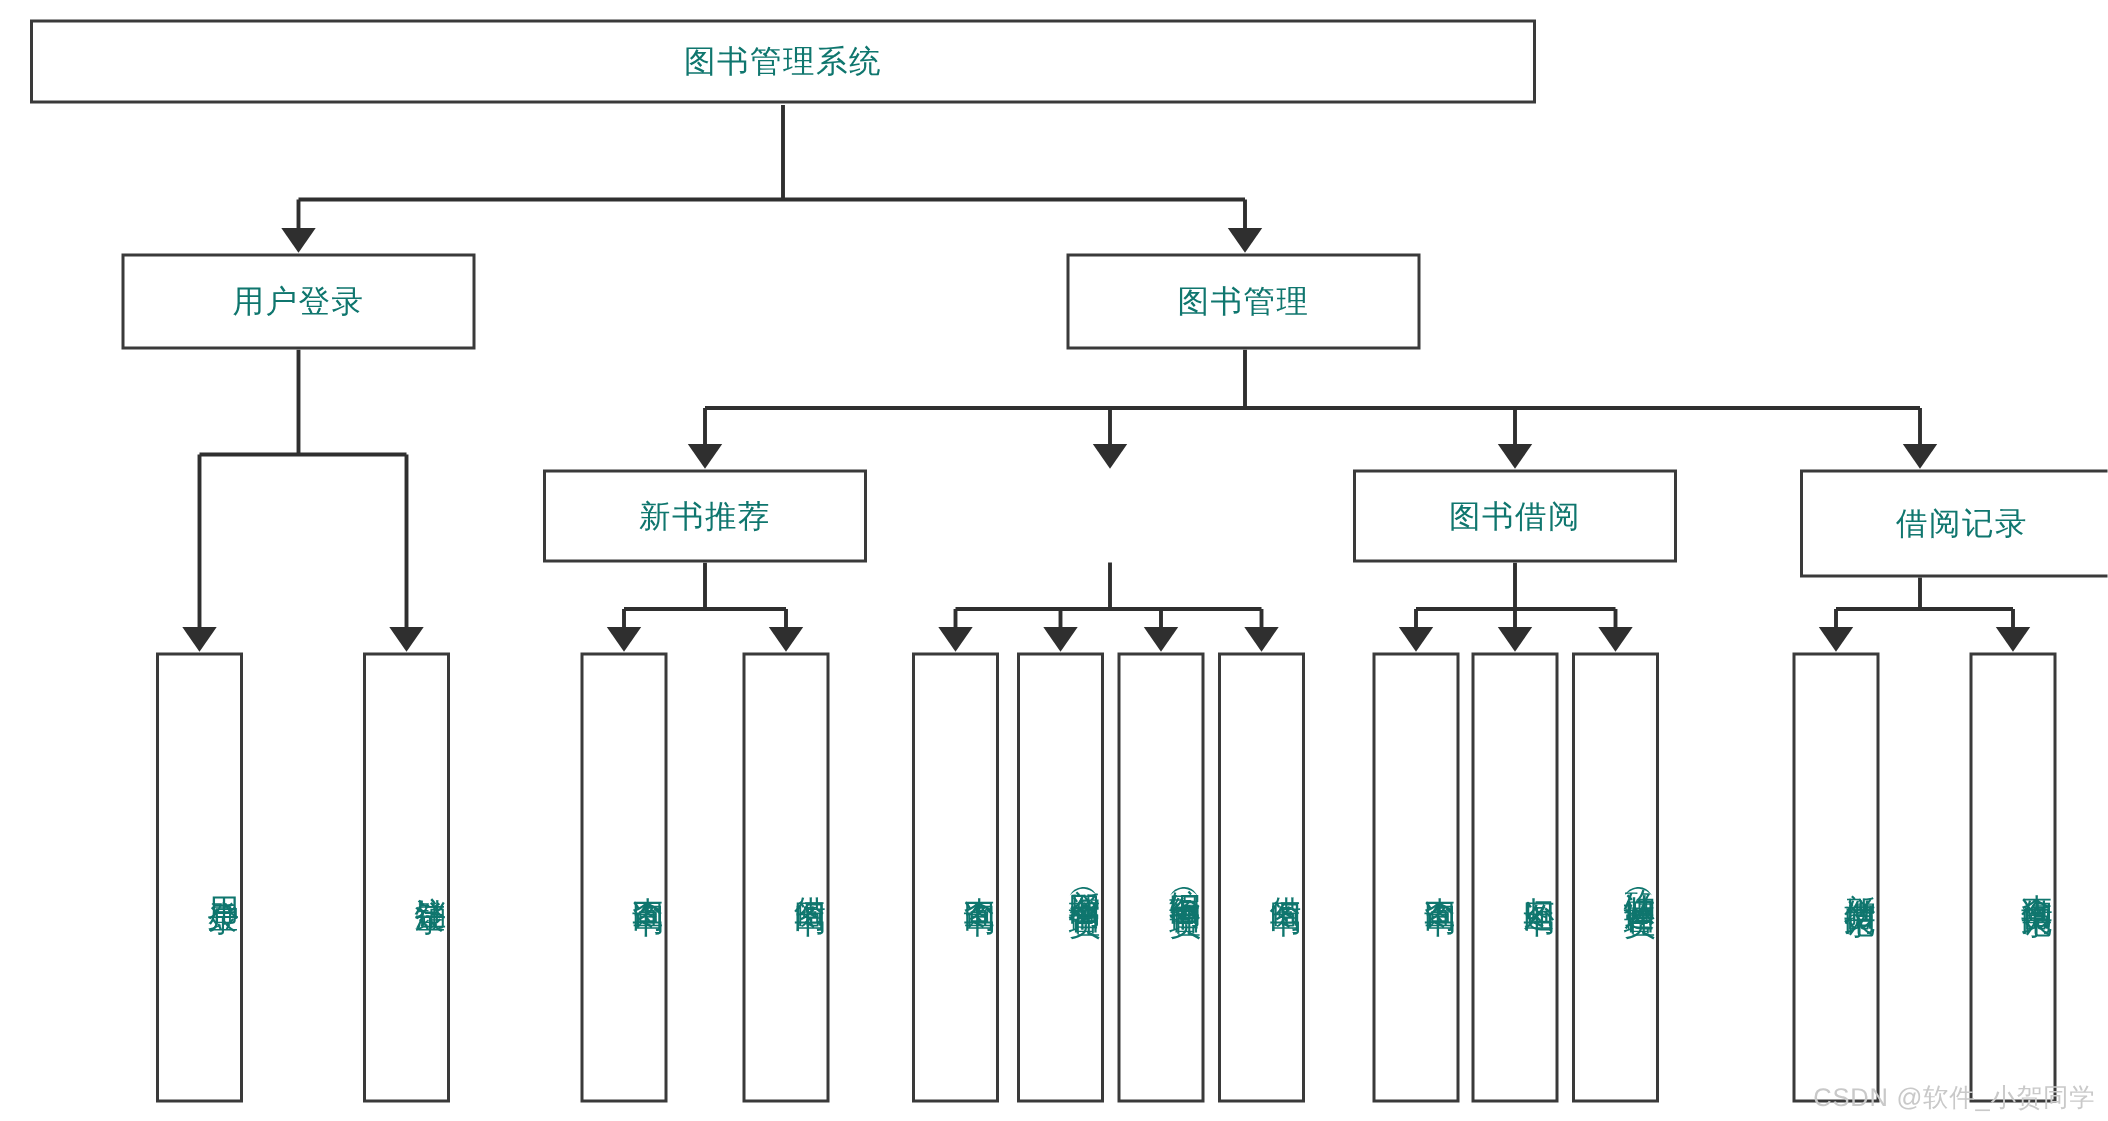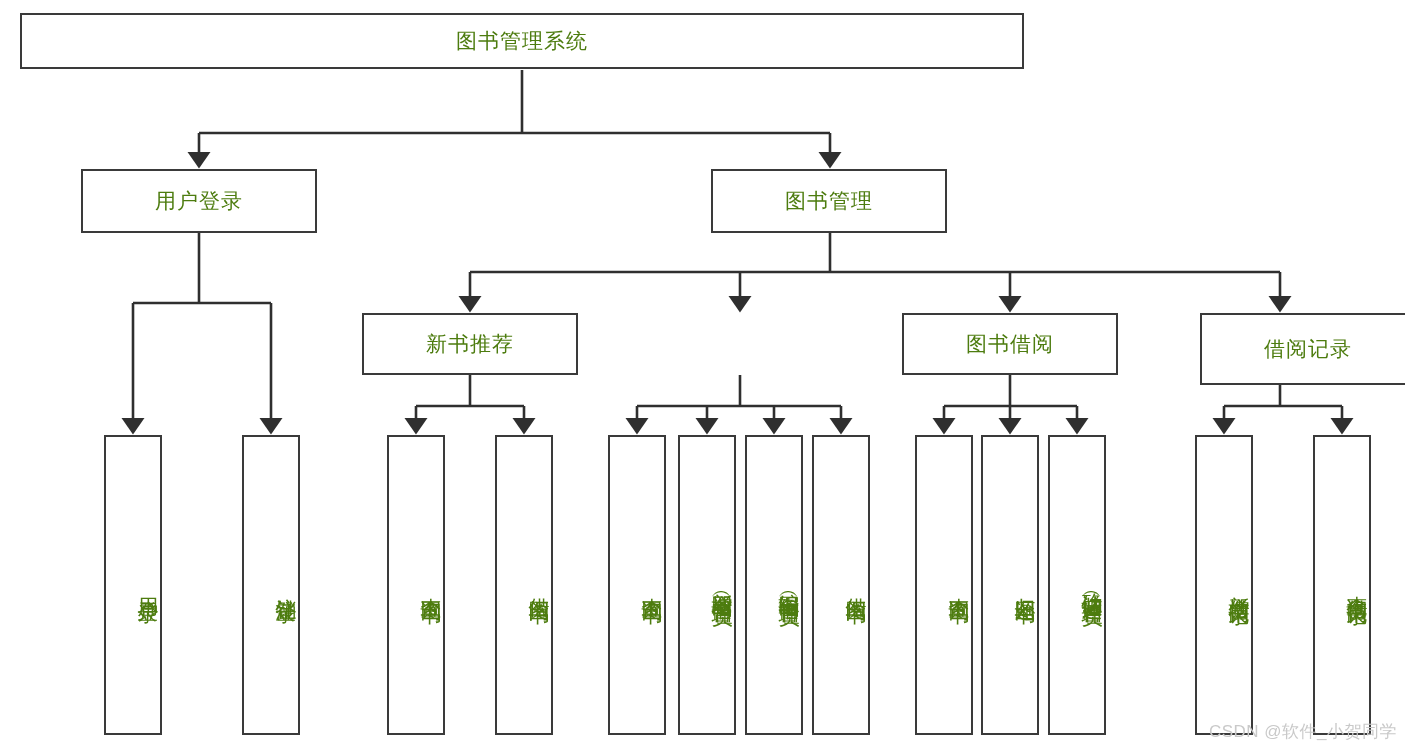--- a/index.html
+++ b/index.html
@@ -2,21 +2,21 @@
 <html><head>
 <meta charset="utf-8">
 <style>
   html,body{margin:0;padding:0;background:#ffffff;}
   body{width:1405px;height:747px;overflow:hidden;
        font-family:"Liberation Sans","DejaVu Sans",sans-serif;}
   #stage{position:relative;width:1405px;height:747px;background:#fff;}
   svg#wires{position:absolute;left:0;top:0;width:1405px;height:747px;}
   .node{position:absolute;box-sizing:border-box;background:#ffffff;
         border:2px solid #3a3a3a;display:flex;align-items:center;
-        justify-content:center;color:#4d7c0f;}
+        justify-content:center;color:#0f766e;}
   .node.h{font-size:21px;letter-spacing:1px;}
   .node.v{writing-mode:vertical-rl;text-orientation:upright;
           font-size:21px;line-height:1.18;padding:8px 0;letter-spacing:2px;
           align-items:flex-start;justify-content:center;}
   .node.v .vtxt{writing-mode:vertical-rl;text-orientation:upright;
                 display:block;white-space:pre-wrap;text-align:left;}
   .watermark{position:absolute;right:8px;bottom:4px;font-size:17px;
              color:#c9c9c9;white-space:nowrap;letter-spacing:0.5px;}
 </style>
 </head>

